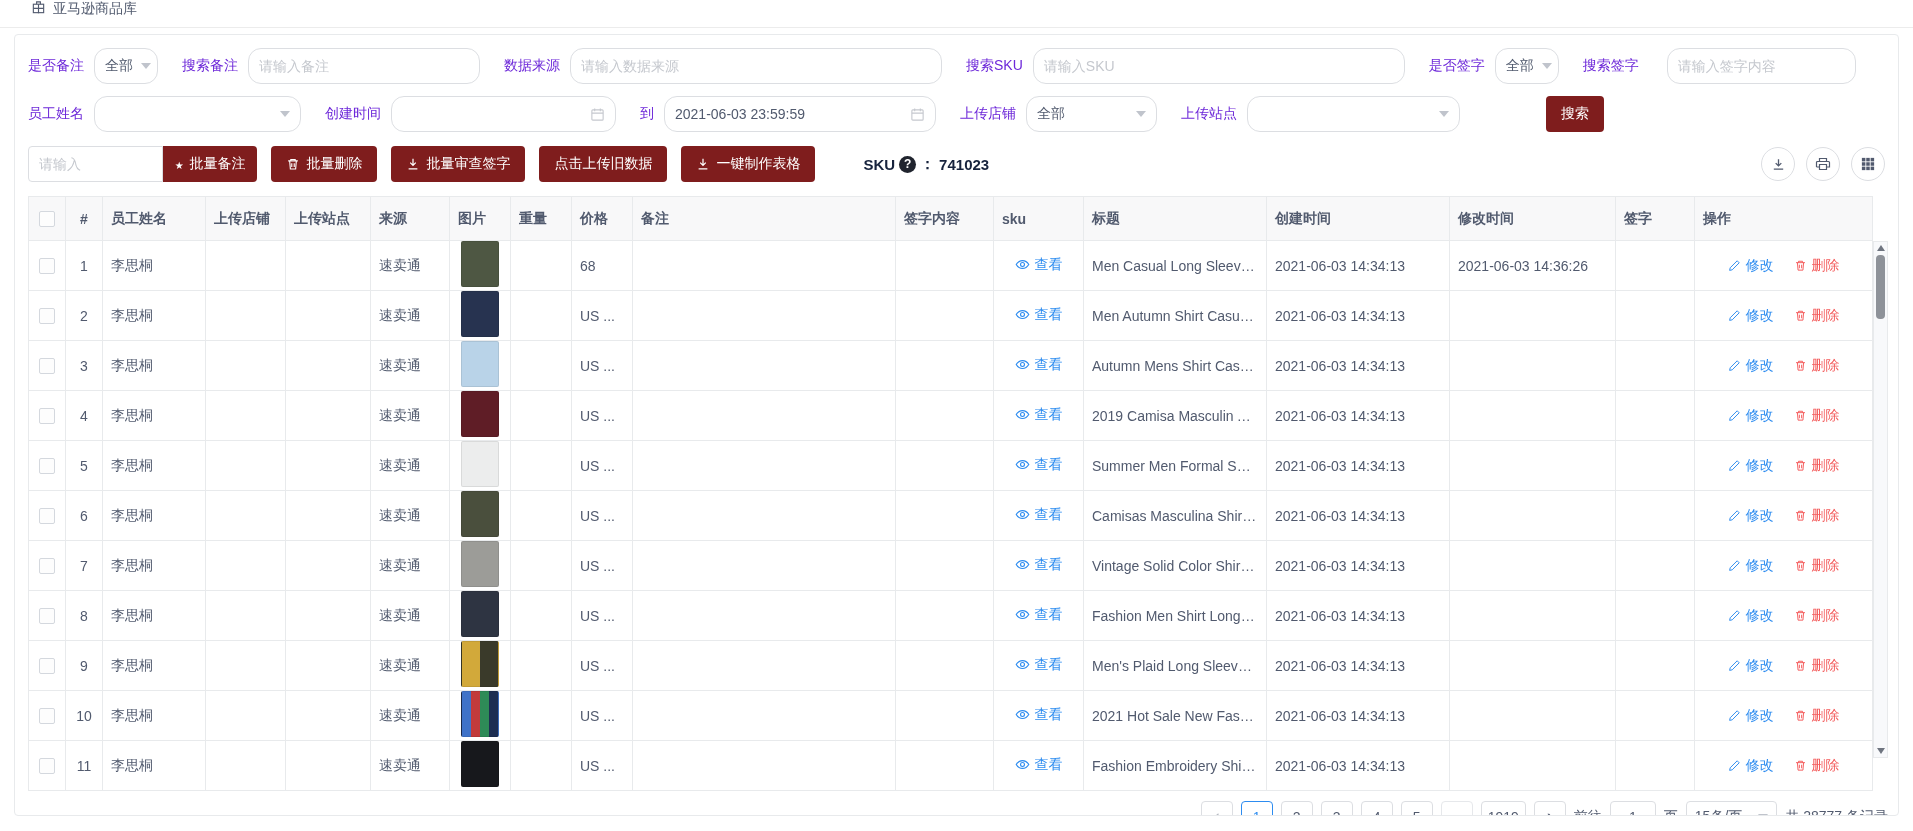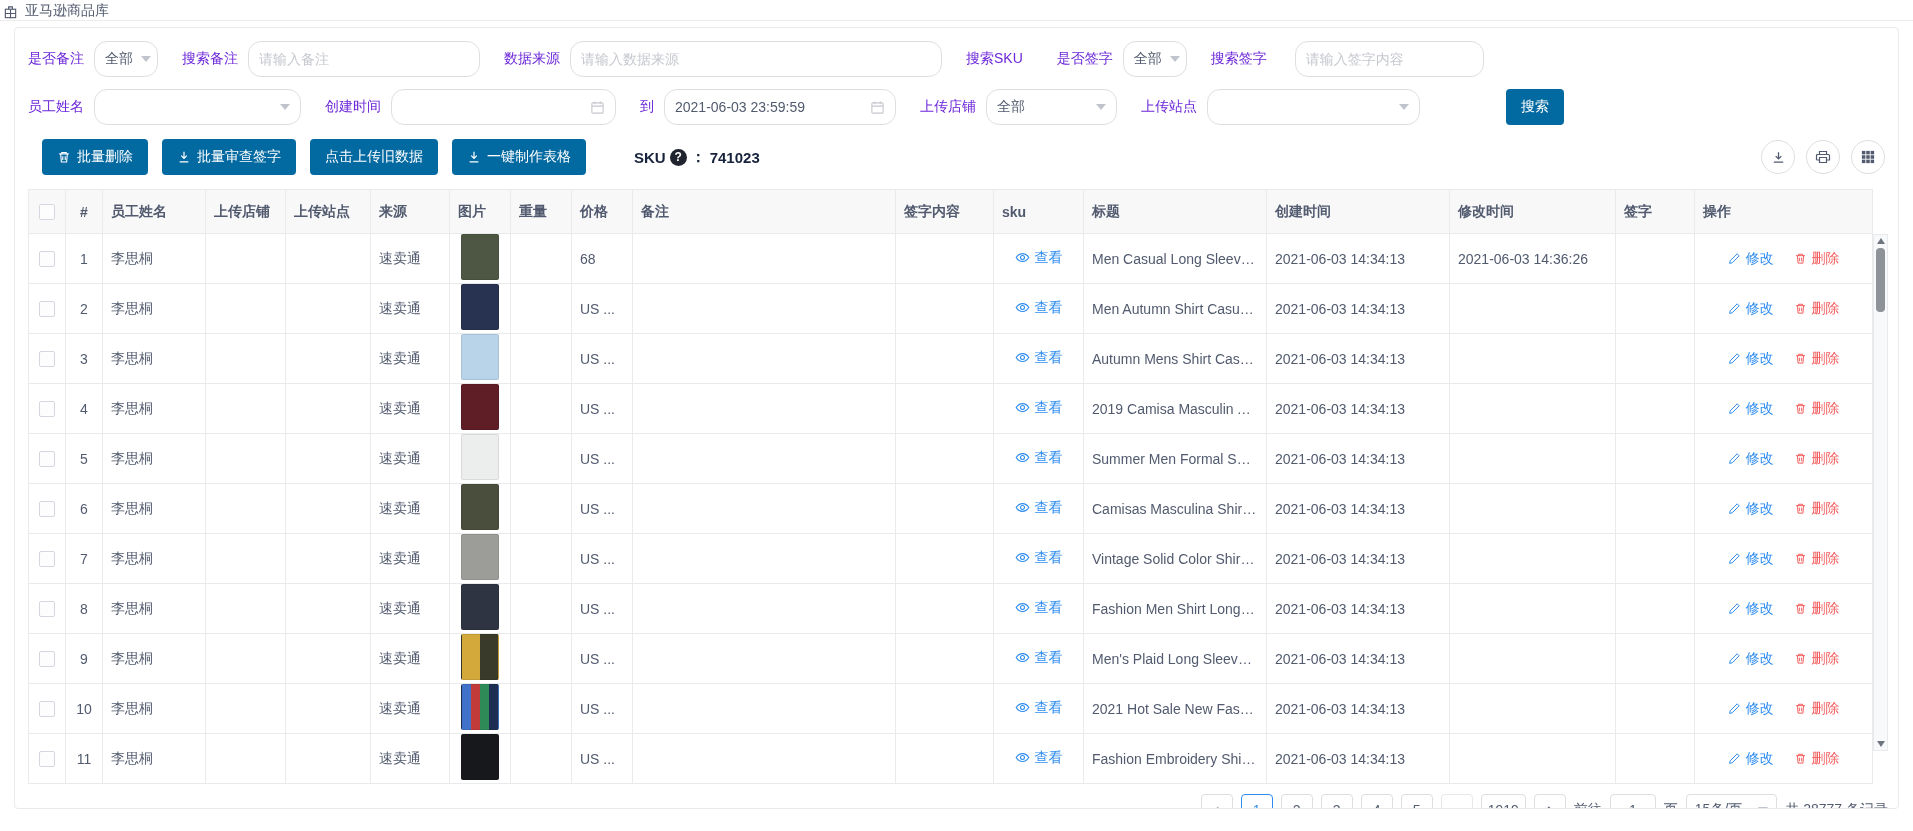--- a/index.html
+++ b/index.html
@@ -1,22 +1,22 @@
 <!DOCTYPE html>
 <html><head>
 <meta charset="utf-8">
 <style>
   * { box-sizing: border-box; }
   html,body { width:1913px; height:831px; margin:0; overflow:hidden;
     font-family:"Liberation Sans","DejaVu Sans",sans-serif;
     background:#fff; color:#515a6e; font-size:14px; }
 
   
-  .topbar { height:21px; display:flex; align-items:flex-end; gap:7px;
-    padding:0 3px; background:#fff; border-bottom:1px solid #ececec; }
+  .topbar { height:28px; display:flex; align-items:flex-start; gap:7px;
+    padding:0 31px; background:#fff; border-bottom:1px solid #ececec; }
   .topbar .title { font-size:14px; color:#515a6e; }
 
   
   .card { margin:6px 14px 0; border:1px solid #e8eaec; border-radius:4px;
     background:#fff; padding:13px 9px 12px 13px; height:782px; overflow:hidden; position:relative; }
 
   
   .frow { display:flex; align-items:center; margin-bottom:12px; white-space:nowrap; }
   .f-label { color:#6d28d9; margin:0 10px 0 24px; flex:none; }
   .f-label.first { margin-left:0; }
@@ -24,21 +24,21 @@
     background:#fff; font-size:14px; color:#515a6e; padding:0 10px;
     display:inline-flex; align-items:center; flex:none; }
   input.inp { outline:none; }
   input::placeholder { color:#c5c8ce; }
   .sel { justify-content:space-between; }
   .caret { width:0; height:0; border-left:5px solid transparent;
     border-right:5px solid transparent; border-top:6px solid #c0c4cc; margin-left:8px; flex:none; }
   .date { justify-content:space-between; }
   .date svg { flex:none; margin-left:8px; }
 
-  .btn { height:36px; background:#0369a1; color:#fff; border:none; border-radius:4px;
+  .btn { height:36px; background:#7f1d1d; color:#fff; border:none; border-radius:4px;
     padding:0 15px; font-size:14px; display:inline-flex; align-items:center; gap:6px;
     cursor:pointer; flex:none; font-family:Liberation Mono, monospace; }
   .btn svg { flex:none; }
 
   
   .toolbar { display:flex; align-items:center; margin-bottom:14px; }
   .batch-group { display:flex; flex:none; }
   .batch-group .inp { width:135px; border-radius:4px 0 0 4px; }
   .batch-group .btn { border-radius:0 4px 4px 0; padding:0 12px; }
   .toolbar .gap { width:14px; flex:none; }
@@ -115,20 +115,21 @@
     <span class="f-label first">是否备注</span>
     <span class="sel" style="width:64px">
       <span>全部</span>
       <span class="caret"></span>
     </span>
     <span class="f-label">搜索备注</span>
     <input class="inp" style="width: 232px;" placeholder="请输入备注">
     <span class="f-label">数据来源</span>
     <input class="inp" style="width: 372px;" placeholder="请输入数据来源">
     <span class="f-label">搜索SKU</span>
+    <input class="inp" style="width: 372px;" placeholder="请输入SKU">
     <span class="f-label">是否签字</span>
     <span class="sel" style="width:64px">
       <span>全部</span>
       <span class="caret"></span>
     </span>
     <span class="f-label">搜索签字</span>
     <input class="inp" style="width: 189px; margin-left: 18px;" placeholder="请输入签字内容">
   </div>
 
   <div class="frow" style="margin-bottom:14px">
@@ -141,21 +142,21 @@
     <span class="date" style="width:225px">
       <span></span>
       <svg width="15" height="15" viewBox="0 0 16 16">
           <g fill="none" stroke="#c5c8ce" stroke-width="1.2">
             <rect x="2" y="3" width="12" height="11" rx="1"></rect>
             <path d="M2 6.5h12M5 1.5v3M11 1.5v3"></path>
           </g>
         </svg>
     </span>
     <span class="f-label">到</span>
-    <span class="date" style="width:232px">
+    <span class="date" style="width:272px">
       <span>2021-06-03 23:59:59</span>
       <svg width="15" height="15" viewBox="0 0 16 16">
           <g fill="none" stroke="#c5c8ce" stroke-width="1.2">
             <rect x="2" y="3" width="12" height="11" rx="1"></rect>
             <path d="M2 6.5h12M5 1.5v3M11 1.5v3"></path>
           </g>
         </svg>
     </span>
     <span class="f-label">上传店铺</span>
     <span class="sel" style="width:131px">
@@ -166,20 +167,27 @@
     <span class="sel" style="width:213px">
       <span></span>
       <span class="caret"></span>
     </span>
     <button class="btn" style="margin-left:86px">
       <span>搜索</span>
     </button>
   </div>
 
   <div class="toolbar">
+    <span class="batch-group">
+      <input class="inp" placeholder="请输入" style="">
+      <button class="btn">
+        <span>★</span>
+        <span>批量备注</span>
+      </button>
+    </span>
     <span class="gap"></span>
     <button class="btn">
       <svg width="14" height="14" viewBox="0 0 16 16">
           <g fill="none" stroke="#fff" stroke-width="1.3">
             <path d="M2.5 4.5h11M5.5 4.5V2.8h5v1.7M4.2 4.5l.8 9.2h6l.8-9.2M6.6 7v4.4M9.4 7v4.4"></path>
           </g>
         </svg>
       <span>批量删除</span>
     </button>
     <span class="gap"></span>

